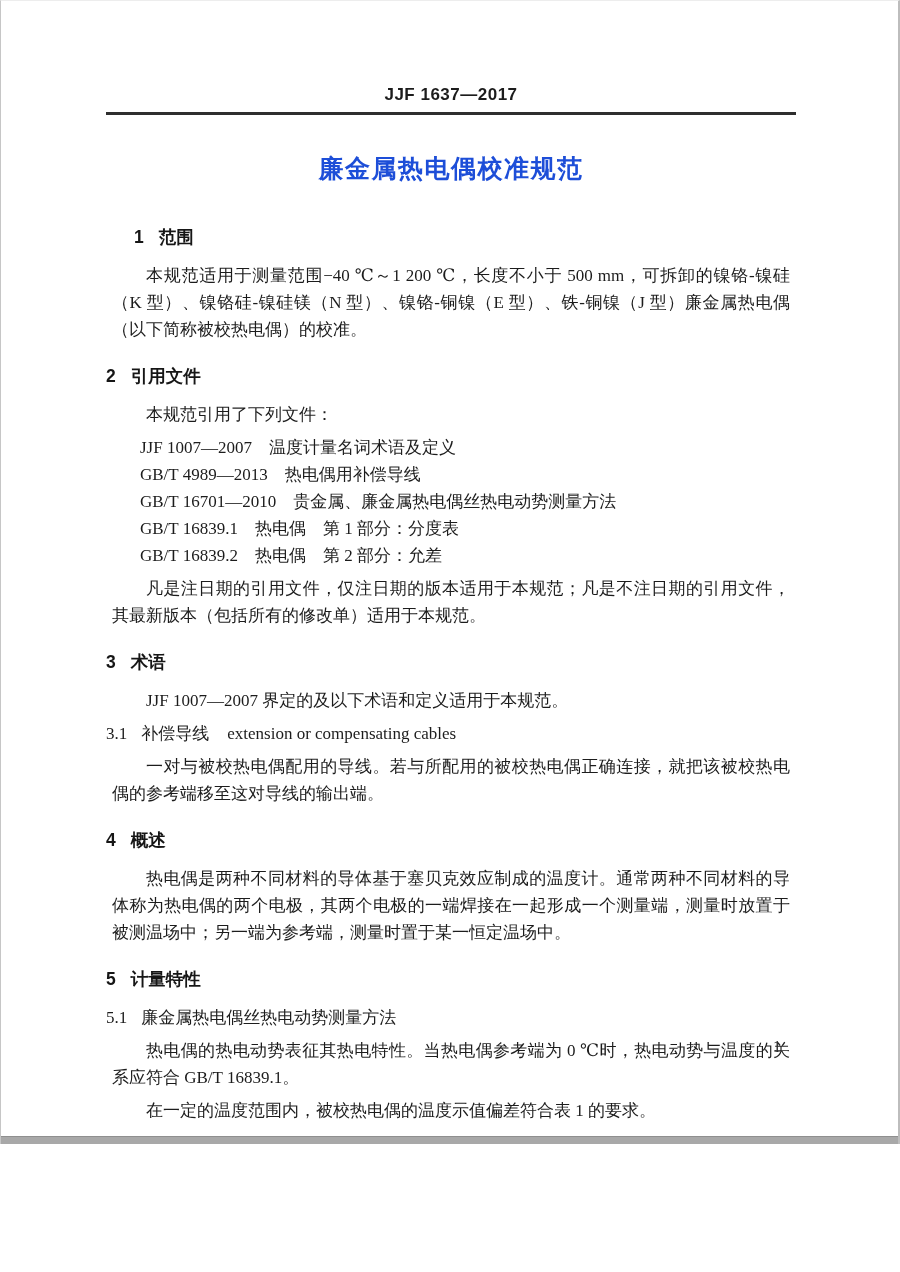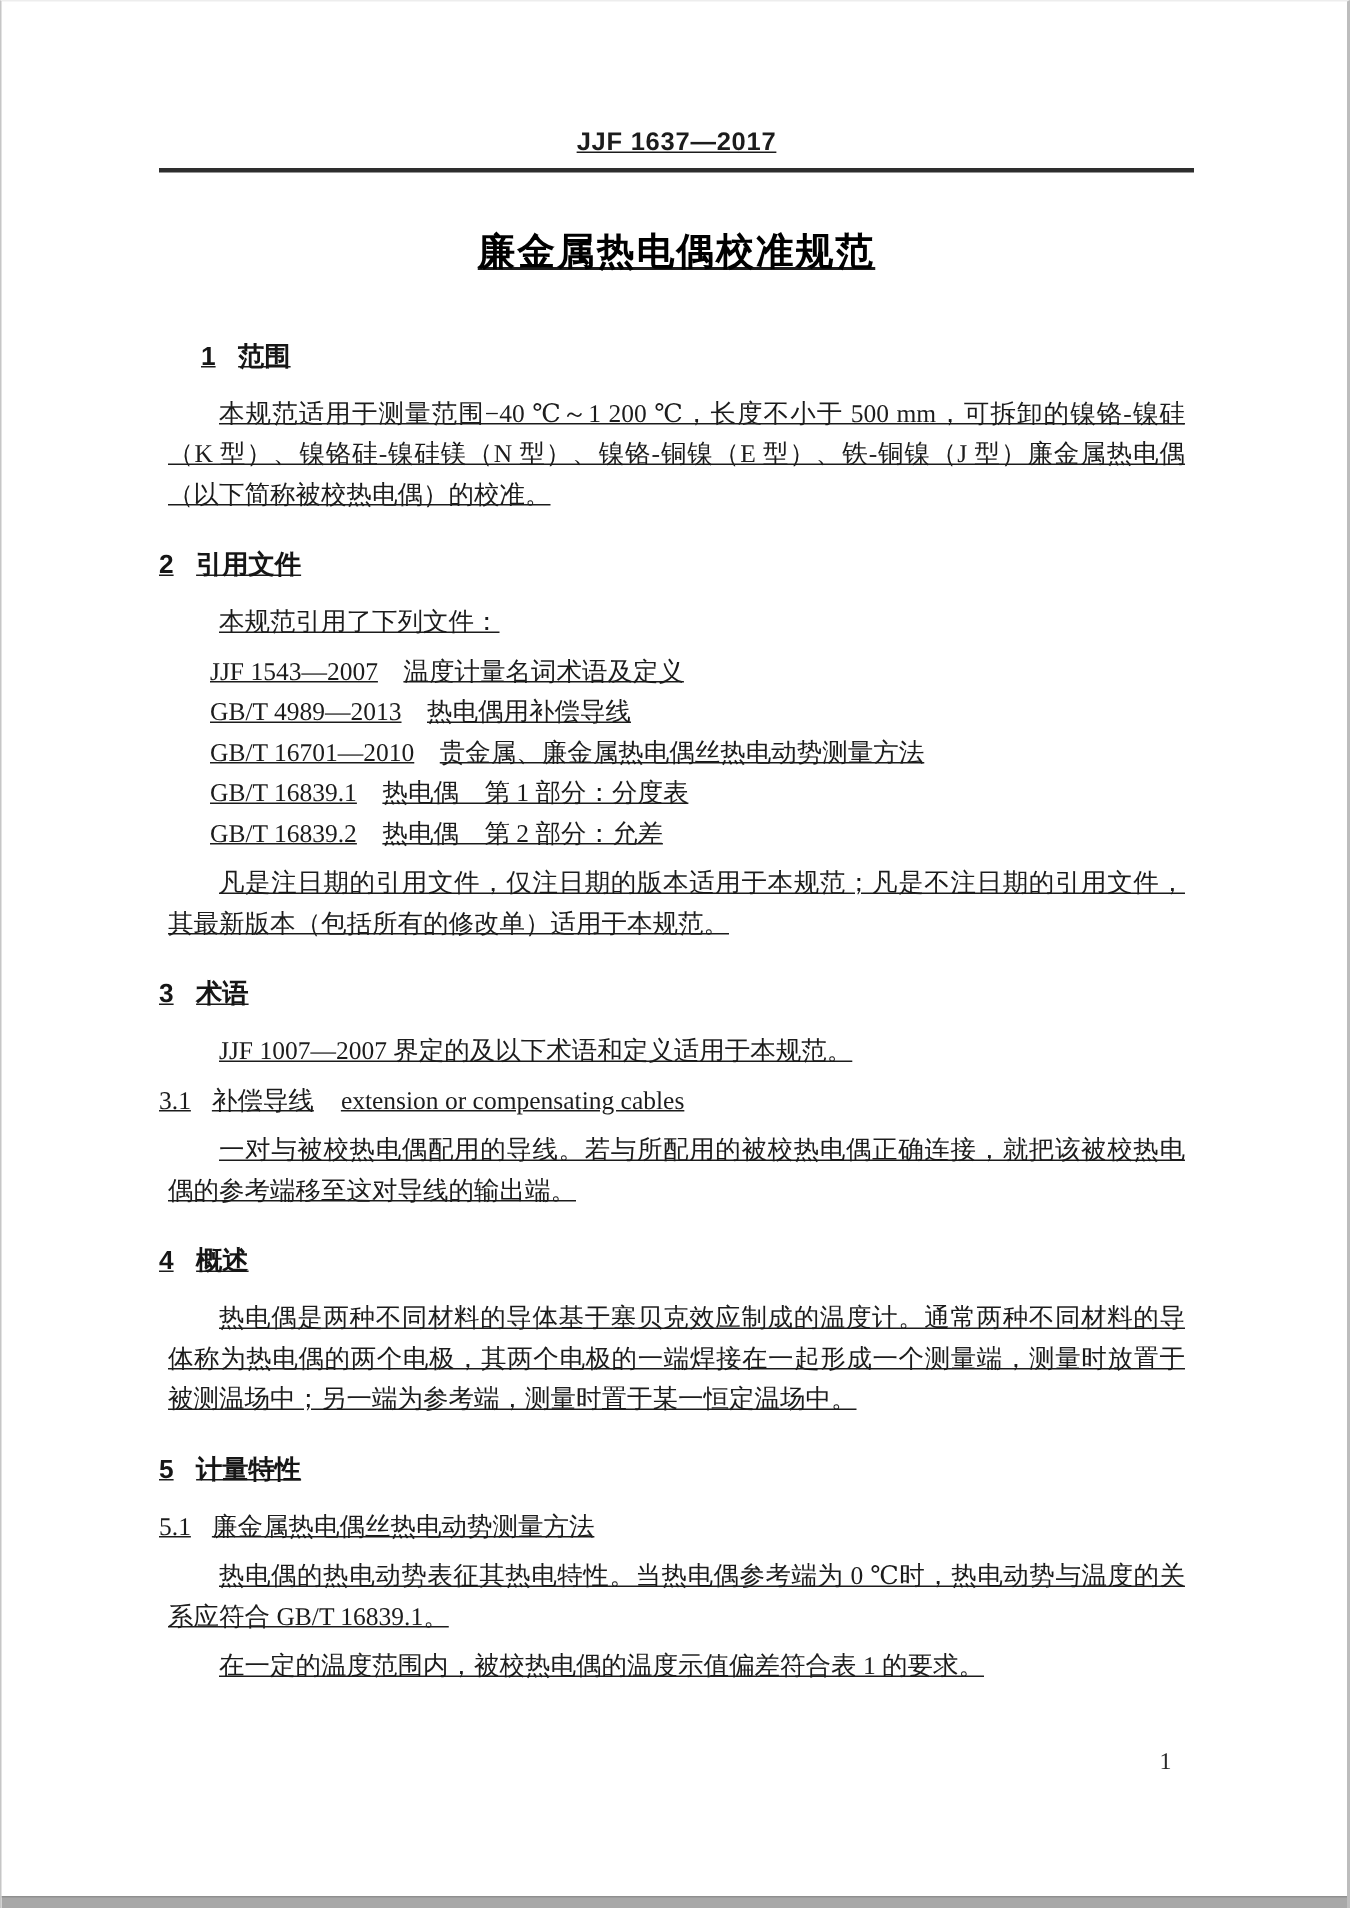--- a/index.html
+++ b/index.html
@@ -1,32 +1,32 @@
 <!DOCTYPE html>
 <html><head>
 <meta charset="utf-8">
 <style>
   html,body{margin:0;padding:0;background:#ffffff;}
   .page{
-    position:relative;width:900px;height:1272px;box-sizing:border-box;
+    position:relative;width:900px;height:1144px;box-sizing:border-box;
     background:#ffffff;overflow:hidden;color:#1c1c1c;
     font-family:"Liberation Serif","DejaVu Serif",serif;
-    border-left:1px solid #c6c6c6;border-right:2px solid #bdbdbd;border-top:1px solid #ededed;text-decoration:underline;
+    border-left:1px solid #c6c6c6;border-right:2px solid #bdbdbd;border-top:1px solid #ededed;
   }
   .content{padding:0 102px 0 105px;}
   .doc-header{
     padding-top:84px;text-align:center;
     font-family:"Liberation Sans","DejaVu Sans",sans-serif;
     font-weight:bold;font-size:17px;letter-spacing:.5px;line-height:20px;
   }
   .header-rule{height:3px;background:#2e2e2e;margin-top:7px;}
   .doc-title{
     margin:36px 0 0;text-align:center;
     font-family:"Liberation Sans","DejaVu Sans",sans-serif;
-    font-weight:bold;font-size:25px;letter-spacing:1.5px;line-height:34px;color:#000000;
+    font-weight:bold;font-size:25px;letter-spacing:1.5px;line-height:34px;color:#1d4ed8;
   }
   h2.sec{
     margin:22px 0 14px;font-family:"Liberation Sans","DejaVu Sans",sans-serif;
     font-weight:bold;font-size:17.5px;line-height:22px;color:#161616;
   }
   h2.sec .num{margin-right:15px;}
   h2.sec.first{margin-top:41px;margin-left:28px;}
   p.body{margin:6px;font-size:17px;line-height:27px;text-align:justify;}
   p.ind{text-indent:2em;}
   p.ref{margin:0;font-size:17px;line-height:27px;padding-left:2em;}
@@ -46,21 +46,21 @@
     <div class="doc-header">JJF 1637—2017</div>
     <div class="header-rule"></div>
 
     <h1 class="doc-title">廉金属热电偶校准规范</h1>
 
     <h2 class="sec first"><span class="num">1</span><span>范围</span></h2>
     <p class="body ind">本规范适用于测量范围−40 ℃～1 200 ℃，长度不小于 500 mm，可拆卸的镍铬-镍硅（K 型）、镍铬硅-镍硅镁（N 型）、镍铬-铜镍（E 型）、铁-铜镍（J 型）廉金属热电偶（以下简称被校热电偶）的校准。</p>
 
     <h2 class="sec"><span class="num">2</span><span>引用文件</span></h2>
     <p class="body ind">本规范引用了下列文件：</p>
-    <p class="ref"><span class="code">JJF 1543—2007</span><span>温度计量名词术语及定义</span></p>
+    <p class="ref"><span class="code">JJF 1007—2007</span><span>温度计量名词术语及定义</span></p>
     <p class="ref"><span class="code">GB/T 4989—2013</span><span>热电偶用补偿导线</span></p>
     <p class="ref"><span class="code">GB/T 16701—2010</span><span>贵金属、廉金属热电偶丝热电动势测量方法</span></p>
     <p class="ref"><span class="code">GB/T 16839.1</span><span>热电偶　第 1 部分：分度表</span></p>
     <p class="ref"><span class="code">GB/T 16839.2</span><span>热电偶　第 2 部分：允差</span></p>
     <p class="body ind">凡是注日期的引用文件，仅注日期的版本适用于本规范；凡是不注日期的引用文件，其最新版本（包括所有的修改单）适用于本规范。</p>
 
     <h2 class="sec"><span class="num">3</span><span>术语</span></h2>
     <p class="body ind">JJF 1007—2007 界定的及以下术语和定义适用于本规范。</p>
     <p class="sub"><span class="sub-num">3.1</span><span class="term-cn">补偿导线</span><span>extension or compensating cables</span></p>
     <p class="body ind">一对与被校热电偶配用的导线。若与所配用的被校热电偶正确连接，就把该被校热电偶的参考端移至这对导线的输出端。</p>

